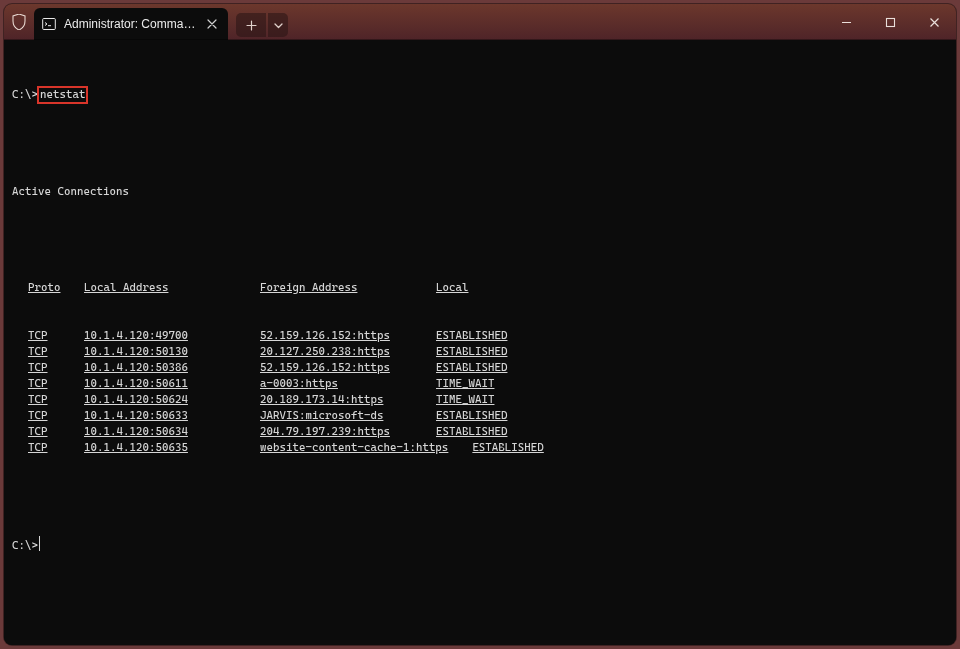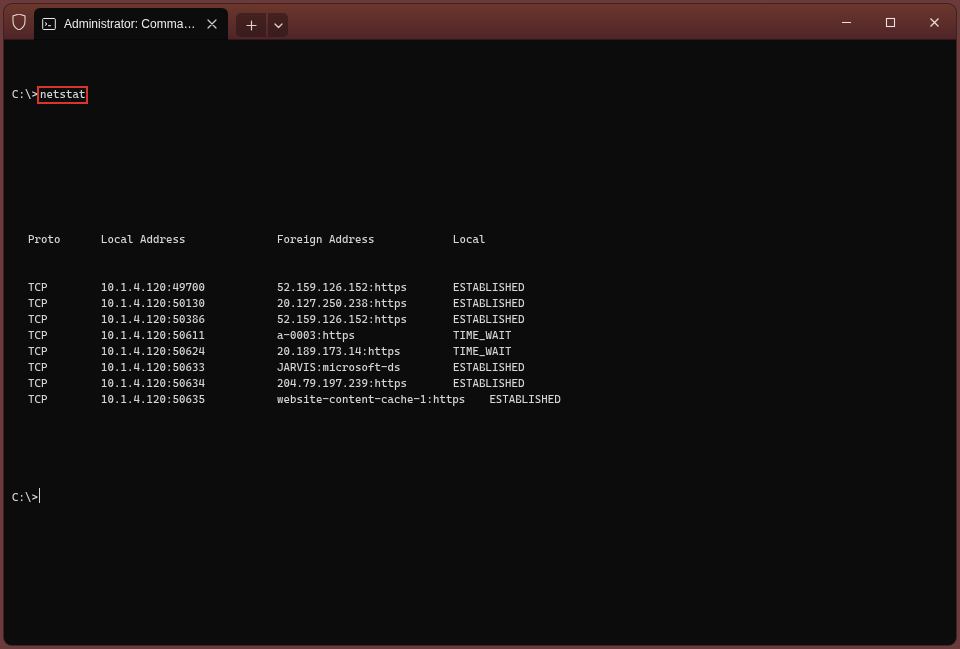--- a/index.html
+++ b/index.html
@@ -112,24 +112,24 @@
   }
   .cursor {
     display: inline-block;
     width: 1px;
     height: 15px;
     background: #d6d6d6;
     vertical-align: -2px;
     margin-left: 1px;
   }
   .conn-row { display: block; }
-  .cell { display: inline-block; }
+  .cell { display: inline-block; text-decoration: underline; }
   .c-indent { width: 16px; }
   .c-proto  { width: 56px; }
-  .c-local  { width: 176px; margin-left: 17px; }
+  .c-local  { width: 176px; }
   .c-foreign{ width: 176px; }
 </style>
 </head>
 <body>
 
 <div class="window">
   <div class="titlebar">
     <div class="tab-lead">
       <svg viewBox="0 0 14 16">
           <path d="M7 0 L13 2 V7 C13 11 10.5 14.5 7 16 C3.5 14.5 1 11 1 7 V2 Z" fill="none" stroke="currentColor" stroke-width="1.1"></path>
@@ -177,19 +177,20 @@
         <svg viewBox="0 0 11 11">
             <path d="M1.5 1.5 L9.5 9.5 M9.5 1.5 L1.5 9.5" stroke="currentColor" stroke-width="1.2"></path>
           </svg>
       </div>
     </div>
   </div>
 
   <div class="term">
     <span class="line"><span>C:\&gt;</span><span class="hl-box">netstat</span></span>
     <span class="line">&nbsp;</span>
+    <span class="line">Active Connections</span>
     <span class="line">&nbsp;</span>
     <span class="conn-row"><span class="cell c-indent"></span><span class="cell c-proto">Proto</span><span class="cell c-local">Local Address</span><span class="cell c-foreign">Foreign Address</span><span class="cell">Local</span></span>
     <span class="conn-row"><span class="cell c-indent"></span><span class="cell c-proto">TCP</span><span class="cell c-local">10.1.4.120:49700</span><span class="cell c-foreign">52.159.126.152:https</span><span class="cell ">ESTABLISHED</span></span><span class="conn-row"><span class="cell c-indent"></span><span class="cell c-proto">TCP</span><span class="cell c-local">10.1.4.120:50130</span><span class="cell c-foreign">20.127.250.238:https</span><span class="cell ">ESTABLISHED</span></span><span class="conn-row"><span class="cell c-indent"></span><span class="cell c-proto">TCP</span><span class="cell c-local">10.1.4.120:50386</span><span class="cell c-foreign">52.159.126.152:https</span><span class="cell ">ESTABLISHED</span></span><span class="conn-row"><span class="cell c-indent"></span><span class="cell c-proto">TCP</span><span class="cell c-local">10.1.4.120:50611</span><span class="cell c-foreign">a-0003:https</span><span class="cell ">TIME_WAIT</span></span><span class="conn-row"><span class="cell c-indent"></span><span class="cell c-proto">TCP</span><span class="cell c-local">10.1.4.120:50624</span><span class="cell c-foreign">20.189.173.14:https</span><span class="cell ">TIME_WAIT</span></span><span class="conn-row"><span class="cell c-indent"></span><span class="cell c-proto">TCP</span><span class="cell c-local">10.1.4.120:50633</span><span class="cell c-foreign">JARVIS:microsoft-ds</span><span class="cell ">ESTABLISHED</span></span><span class="conn-row"><span class="cell c-indent"></span><span class="cell c-proto">TCP</span><span class="cell c-local">10.1.4.120:50634</span><span class="cell c-foreign">204.79.197.239:https</span><span class="cell ">ESTABLISHED</span></span><span class="conn-row"><span class="cell c-indent"></span><span class="cell c-proto">TCP</span><span class="cell c-local">10.1.4.120:50635</span><span class="cell c-foreign" style="width: auto; padding-right: 24px;">website-content-cache-1:https</span><span class="cell ">ESTABLISHED</span></span>
     <span class="line">&nbsp;</span>
     <span class="line"><span>C:\&gt;</span><span class="cursor"></span></span>
   </div>
 </div>
 
 </body></html>

